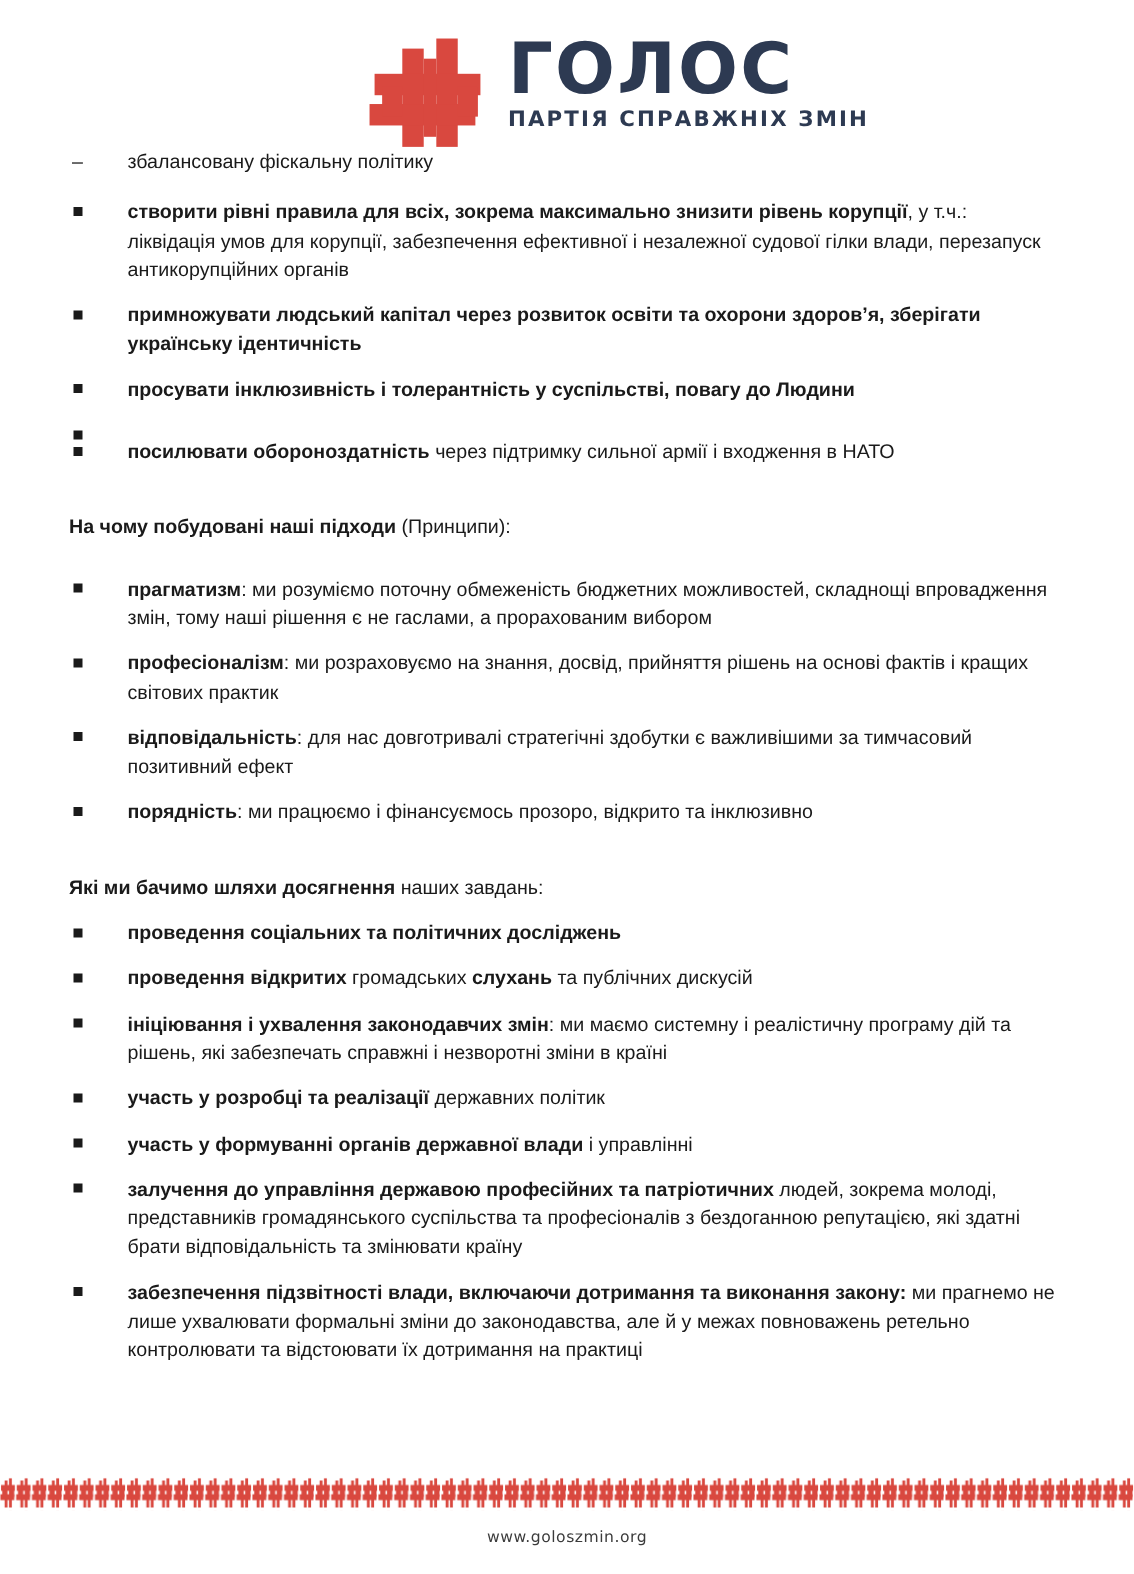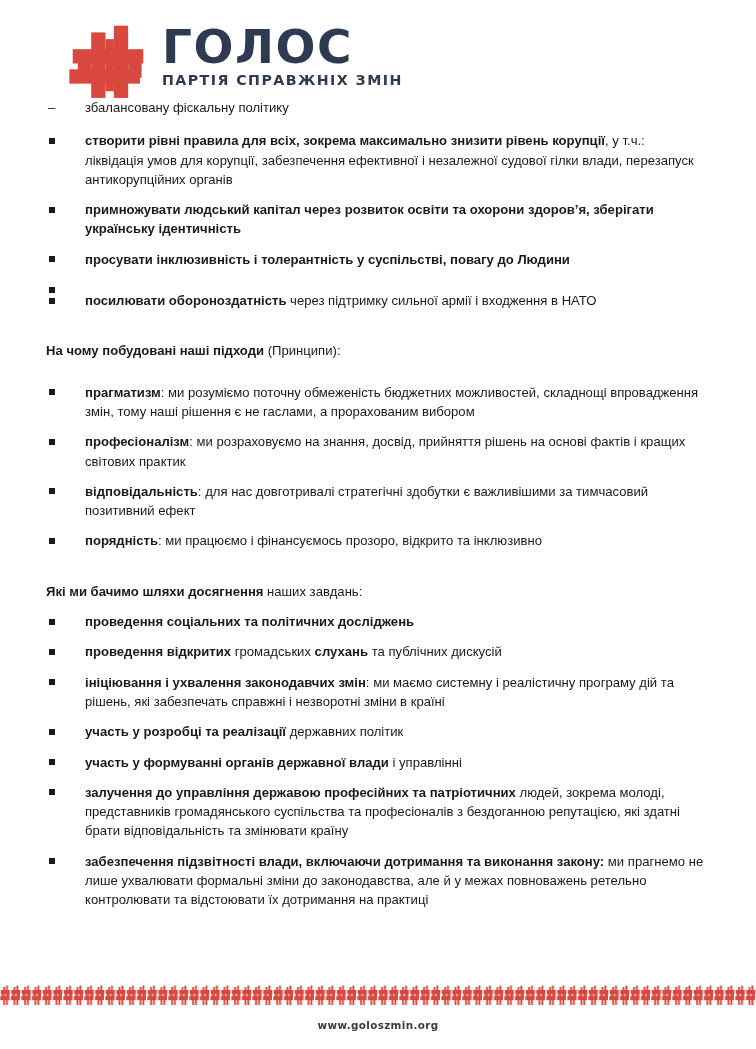--- a/index.html
+++ b/index.html
@@ -17,20 +17,21 @@
     overflow: hidden;
   }
 
   
   .logo-header {
     display: flex;
     align-items: flex-start;
     padding: 22px 0 0 66px;
     height: 96px;
     box-sizing: border-box;
+    justify-content: center;
   }
   .logo-mark {
     width: 84px;
     height: 84px;
     flex: 0 0 84px;
     margin-top: 2px;
   }
   .logo-words {
     margin-left: 12px;
     display: flex;
@@ -98,21 +99,20 @@
     line-height: 19.3px;
     margin: 0;
   }
 
   
   .footer {
     position: absolute;
     left: 0;
     bottom: 0;
     width: 756px;
-    font-weight: bold;
   }
   .footer-strip {
     width: 756px;
     height: 22px;
     display: block;
   }
   .footer-url {
     text-align: center;
     font-family: "DejaVu Sans", "Liberation Sans", sans-serif;
     font-size: 10.4px;

